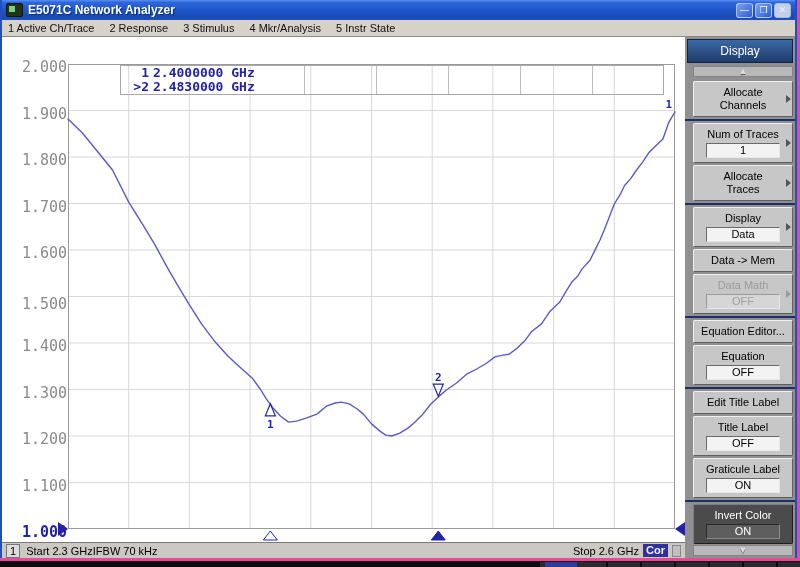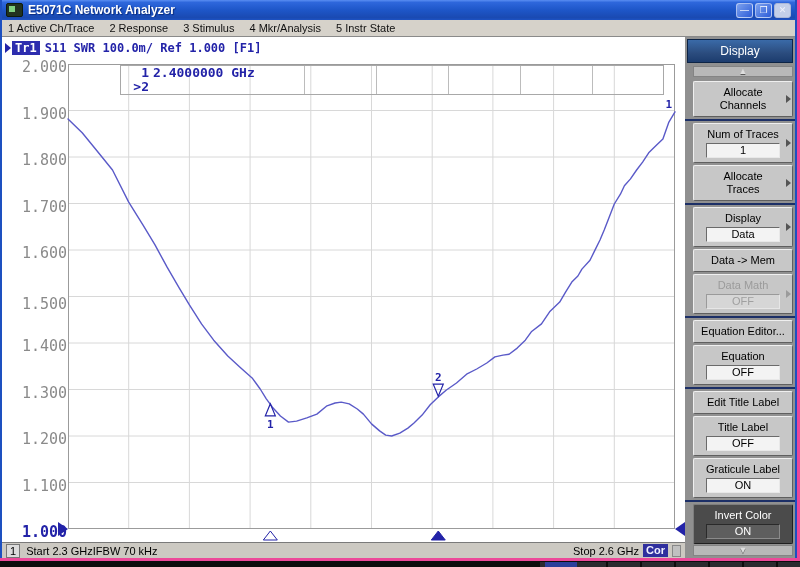--- a/index.html
+++ b/index.html
@@ -147,25 +147,20 @@
           <polygon points="268.3333333333333,366.7975 263.3333333333333,378.7975 273.3333333333333,378.7975" fill="none" stroke="#2323a8" stroke-width="1.2"></polygon>
           <text x="268.3333333333333" y="390.7975" text-anchor="middle" fill="#2323a8" font-family="DejaVu Sans Mono, monospace" font-size="11" font-weight="bold">1</text>
           <polygon points="268.3333333333333,494 261.3333333333333,503 275.3333333333333,503" fill="#ffffff" stroke="#2323a8" stroke-width="1"></polygon>
           <polygon points="431.2700000000002,347.21899999999994 441.2700000000002,347.21899999999994 436.2700000000002,359.21899999999994" fill="none" stroke="#2323a8" stroke-width="1.2"></polygon>
           <text x="436.2700000000002" y="344.21899999999994" text-anchor="middle" fill="#2323a8" font-family="DejaVu Sans Mono, monospace" font-size="11" font-weight="bold">2</text>
           <polygon points="436.2700000000002,494 429.2700000000002,503 443.2700000000002,503" fill="#2323a8" stroke="#2323a8" stroke-width="1"></polygon>
           <polygon points="56,485 56,499 66,492" fill="#2323a8"></polygon>
           <polygon points="683,485 683,499 673,492" fill="#2323a8"></polygon>
         </svg>
 
-      <div class="trace-header">
-        <span class="tr-arrow"></span>
-        <span class="tr-badge">Tr1</span>
-        <span class="tr-meas">S11 SWR 100.0m/ Ref 1.000 [F1]</span>
-      </div>
 
       <div id="ylabels">
           <div class="ylab" style="top: 21px;">2.000</div>
           <div class="ylab" style="top: 67.5px;">1.900</div>
           <div class="ylab" style="top: 114px;">1.800</div>
           <div class="ylab" style="top: 160.5px;">1.700</div>
           <div class="ylab" style="top: 207px;">1.600</div>
           <div class="ylab" style="top: 258px;">1.500</div>
           <div class="ylab" style="top: 300px;">1.400</div>
           <div class="ylab" style="top: 346.5px;">1.300</div>
@@ -179,20 +174,21 @@
         <span class="mk-div" style="left:255px"></span>
         <span class="mk-div" style="left:327px"></span>
         <span class="mk-div" style="left:399px"></span>
         <span class="mk-div" style="left:471px"></span>
         <div class="mk-row">
           <span class="mk-n">1</span>
           <span class="mk-f">2.4000000 GHz</span>
         </div>
         <div class="mk-row">
           <span class="mk-n">&gt;2</span>
+          <span class="mk-f">2.4830000 GHz</span>
         </div>
       </div>
 
       <div class="statusbar">
         <span class="ch-box">1</span>
         <span>Start 2.3 GHz</span>
         <span class="sb-center">IFBW 70 kHz</span>
         <span class="sb-right">
           <span>Stop 2.6 GHz</span>
           <span class="cor">Cor</span>

